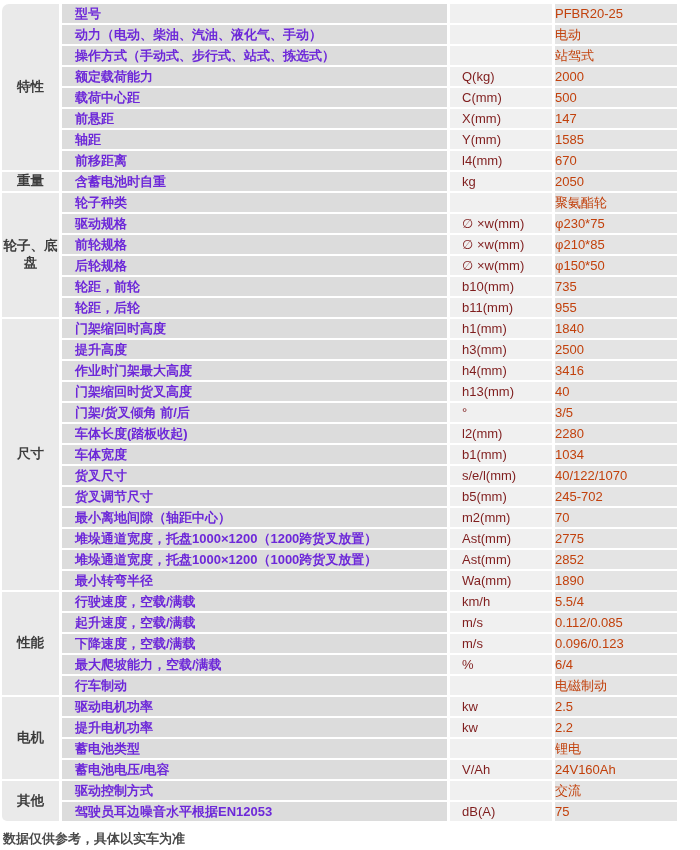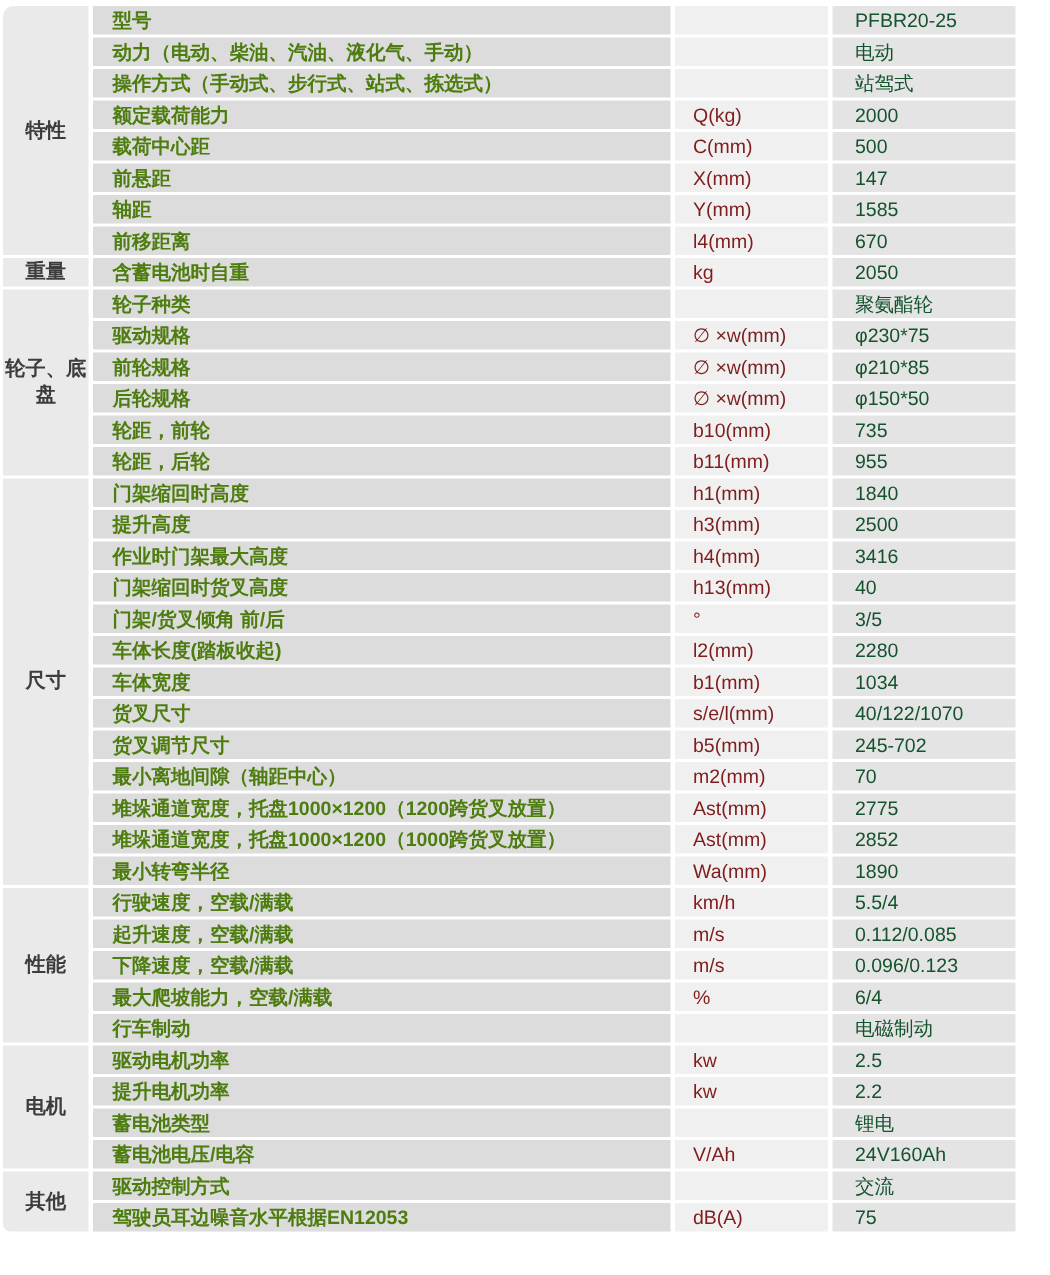--- a/index.html
+++ b/index.html
@@ -45,33 +45,32 @@
     font-size: 13.5px;
     text-align: center;
     white-space: normal;
     line-height: 1.25;
     vertical-align: middle;
   }
   th.cat-first { border-top-left-radius: 7px; }
   th.cat-last  { border-bottom-left-radius: 5px; }
   td.name {
     background: #dcdcdc;
-    color: #4d7c0f;
+    color: #6d28d9;
     font-weight: 600;
     padding-left: 13px;
   }
   td.unit {
     background: #f0f0f0;
     color: #7f1d1d;
     padding-left: 12px;
   }
   td.value {
     background: #e4e4e4;
-    color: #14532d;
-    padding-left: 15px;
+    color: #c2410c;
   }
   .footer-note {
     margin: 7px 0 0 3px;
     font-size: 13px;
     font-weight: bold;
     color: #4a4a4a;
   }
 </style>
 </head>
 <body>
@@ -282,13 +281,14 @@
           <td class="unit"></td>
           <td class="value">交流</td>
         </tr>
         <tr>
           <td class="name">驾驶员耳边噪音水平根据EN12053</td>
           <td class="unit">dB(A)</td>
           <td class="value">75</td>
         </tr>
       </tbody>
   </table>
+  <div class="footer-note">数据仅供参考，具体以实车为准</div>
 </div>
 
 </body></html>

